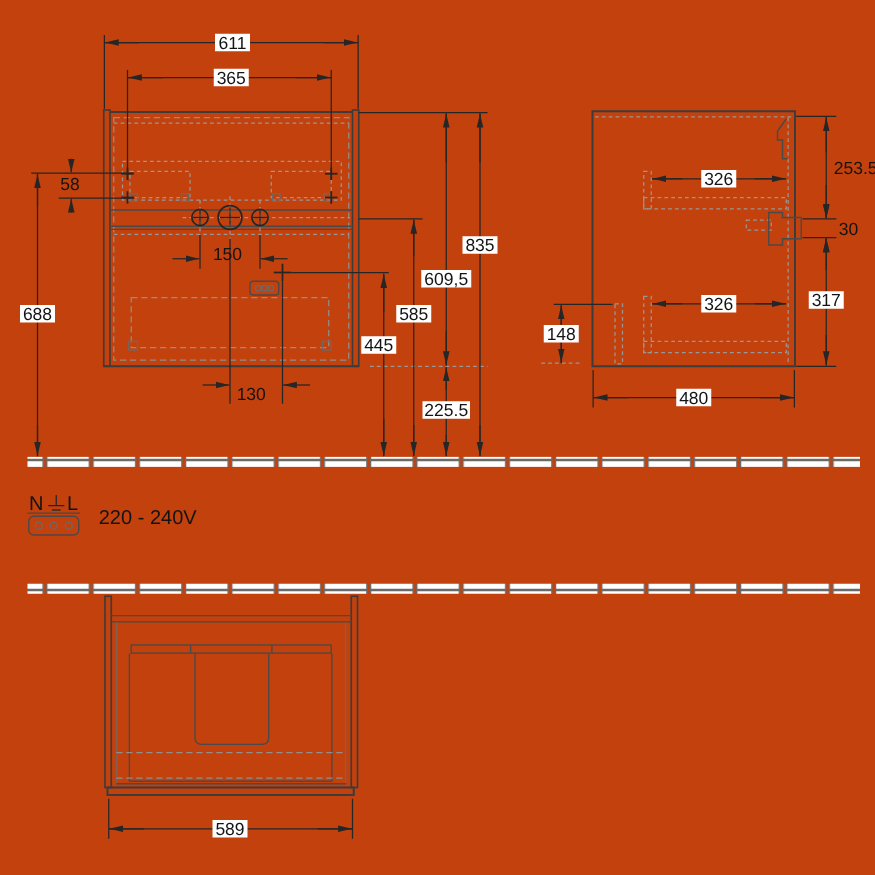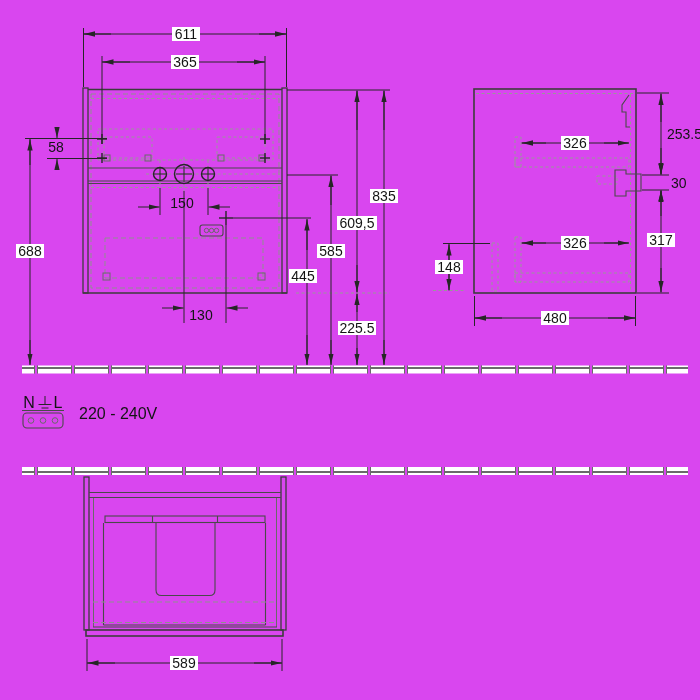--- a/index.html
+++ b/index.html
@@ -1,16 +1,16 @@
 <!DOCTYPE html>
 <html><head>
 <meta charset="utf-8">
 <style>
   html,body{margin:0;padding:0;background:#fff;}
-  .stage{position:relative;width:700px;height:700px;background:#d946ef;overflow:hidden;}
+  .stage{position:relative;width:700px;height:700px;background:#c2410c;overflow:hidden;}
   .s1{stroke:#3c3c3c;stroke-width:1.6;fill:none;}
   .s15{stroke:#3c3c3c;stroke-width:1.3;fill:none;}
   .s2{stroke:#4a4a4a;stroke-width:1.1;fill:none;}
   .s3{stroke:#6a6a6a;stroke-width:1;fill:none;}
   .d1{stroke:#8f8f8f;stroke-width:1;fill:none;stroke-dasharray:5 3;}
   .d2{stroke:#989898;stroke-width:1;fill:none;stroke-dasharray:3 2.5;}
   .dim{stroke:#262626;stroke-width:1;fill:none;}
   .dimb{stroke:#262626;stroke-width:1.4;fill:none;}
   .bg{fill:#fff;stroke:none;}
   text.t{font-family:"Liberation Sans",sans-serif;font-size:14px;fill:#141414;text-anchor:middle;}

